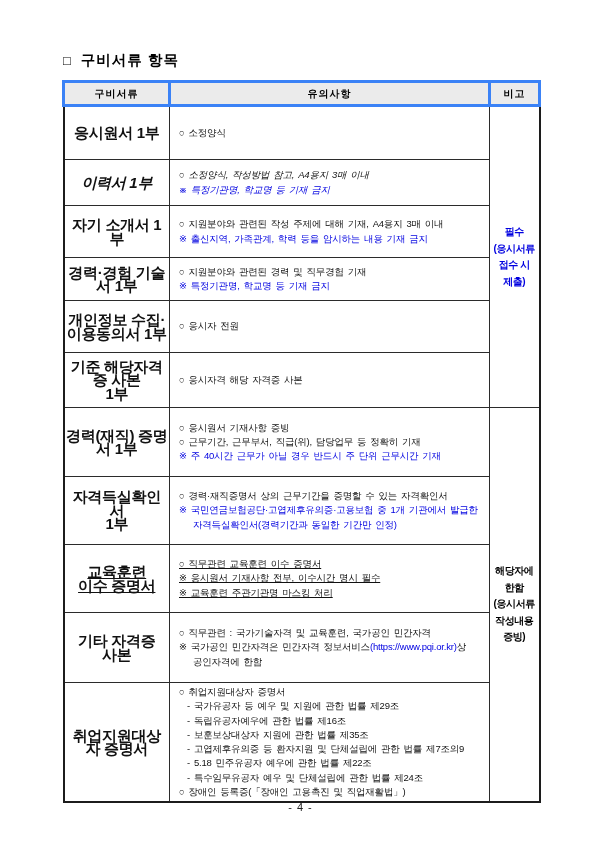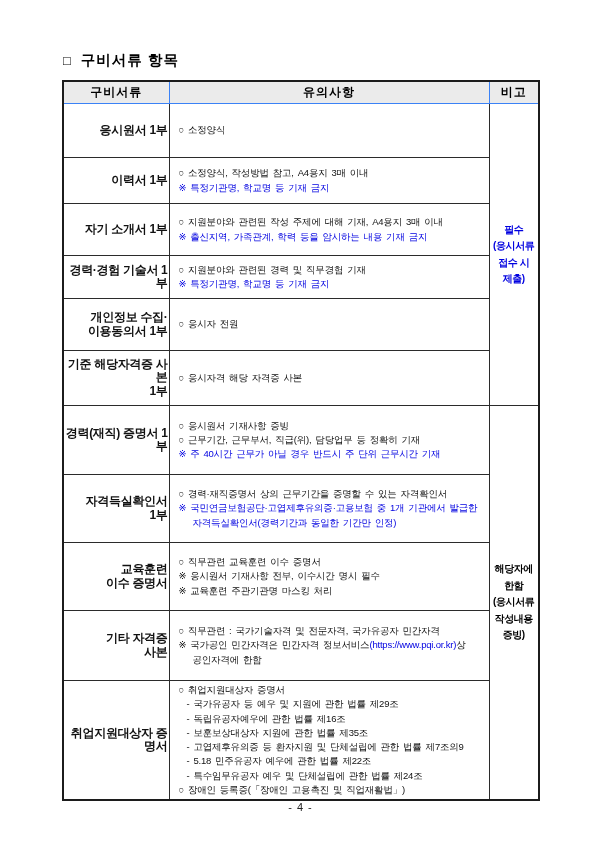--- a/index.html
+++ b/index.html
@@ -12,29 +12,29 @@
     font-size:14.5px;font-weight:700;color:#000;
     display:flex;align-items:center;gap:9px;letter-spacing:1px;
   }
   .title .bullet{font-size:13px;font-weight:700}
   table.doc{
     position:absolute;left:62px;top:80px;width:476px;
     border-collapse:collapse;table-layout:fixed;
     border:2px solid #1c1c1c;
   }
   th{
-    background:#ebebeb;border:1px solid #3b82f6;height:21px;
-    font-size:12px;font-weight:700;color:#000;padding:0;letter-spacing:1px;
+    background:#ebebeb;border:3px solid #3b82f6;height:21px;
+    font-size:10px;font-weight:700;color:#000;padding:0;letter-spacing:1px;
   }
   td{
     border:1px solid #2b2b2b;padding:0;vertical-align:middle;
     font-size:9.5px;color:#111;
   }
   td.label{
-    font-weight:700;font-size:12px;text-align:right;line-height:13.5px;
+    font-weight:700;font-size:15px;text-align:center;line-height:13.5px;
     letter-spacing:-0.3px;padding:0 1px;
   }
   td.notes{padding:2px 0 2px 9px}
   .ln{line-height:14.3px;white-space:nowrap;letter-spacing:-0.2px;word-spacing:1.5px}
   .ind1{padding-left:8px}
   .ind2{padding-left:14px}
   .seg-k{color:#111}
   .seg-b{color:#0000e0}
   .seg-bu{color:#0000e0;}
   td.remark{
@@ -76,21 +76,21 @@
         <td class="notes">
           <div class="ln"><span class="seg-k">○ 소정양식</span></div>
         </td>
         <td class="remark blue" rowspan="6">
           <div>필수</div>
           <div>(응시서류</div>
           <div>접수 시</div>
           <div>제출)</div>
         </td>
       </tr>
-      <tr style="height: 46px;">
+      <tr style="height: 46px; font-style: italic;">
         <td class="label">
           <div>이력서 1부</div>
         </td>
         <td class="notes">
           <div class="ln"><span class="seg-k">○ 소정양식, 작성방법 참고, A4용지 3매 이내</span></div>
           <div class="ln"><span class="seg-b">※ 특정기관명, 학교명 등 기재 금지</span></div>
         </td>
       </tr>
       <tr style="height: 52px;">
         <td class="label">
@@ -149,38 +149,38 @@
         <td class="label">
           <div>자격득실확인서</div>
           <div>1부</div>
         </td>
         <td class="notes">
           <div class="ln"><span class="seg-k">○ 경력·재직증명서 상의 근무기간을 증명할 수 있는 자격확인서</span></div>
           <div class="ln"><span class="seg-b">※ 국민연금보험공단·고엽제후유의증·고용보험 중 1개 기관에서 발급한</span></div>
           <div class="ln ind2"><span class="seg-bu">자격득실확인서</span><span class="seg-b">(경력기간과 동일한 기간만 인정)</span></div>
         </td>
       </tr>
-      <tr style="height: 68px;">
+      <tr style="height: 68px; text-decoration: underline;">
         <td class="label">
           <div>교육훈련</div>
           <div>이수 증명서</div>
         </td>
         <td class="notes">
           <div class="ln"><span class="seg-k">○ 직무관련 교육훈련 이수 증명서</span></div>
           <div class="ln"><span class="seg-k">※ 응시원서 기재사항 전부, 이수시간 명시 필수</span></div>
           <div class="ln"><span class="seg-k">※ 교육훈련 주관기관명 마스킹 처리</span></div>
         </td>
       </tr>
       <tr style="height: 70px;">
         <td class="label">
           <div>기타 자격증</div>
           <div>사본</div>
         </td>
         <td class="notes">
-          <div class="ln"><span class="seg-k">○ 직무관련 : 국가기술자격 및 전문자격, 국가유공자 민간자격</span></div>
+          <div class="ln"><span class="seg-k">○ 직무관련 : 국가기술자격 및 교육훈련, 국가공인 민간자격</span></div>
           <div class="ln"><span class="seg-k">※ 국가공인 민간자격은 민간자격 정보서비스</span><span class="seg-b">(https://www.pqi.or.kr)</span><span class="seg-k">상</span></div>
           <div class="ln ind2"><span class="seg-k">공인자격에 한함</span></div>
         </td>
       </tr>
       <tr style="height: 114px;">
         <td class="label">
           <div>취업지원대상자 증명서</div>
         </td>
         <td class="notes">
           <div class="ln"><span class="seg-k">○ 취업지원대상자 증명서</span></div>

